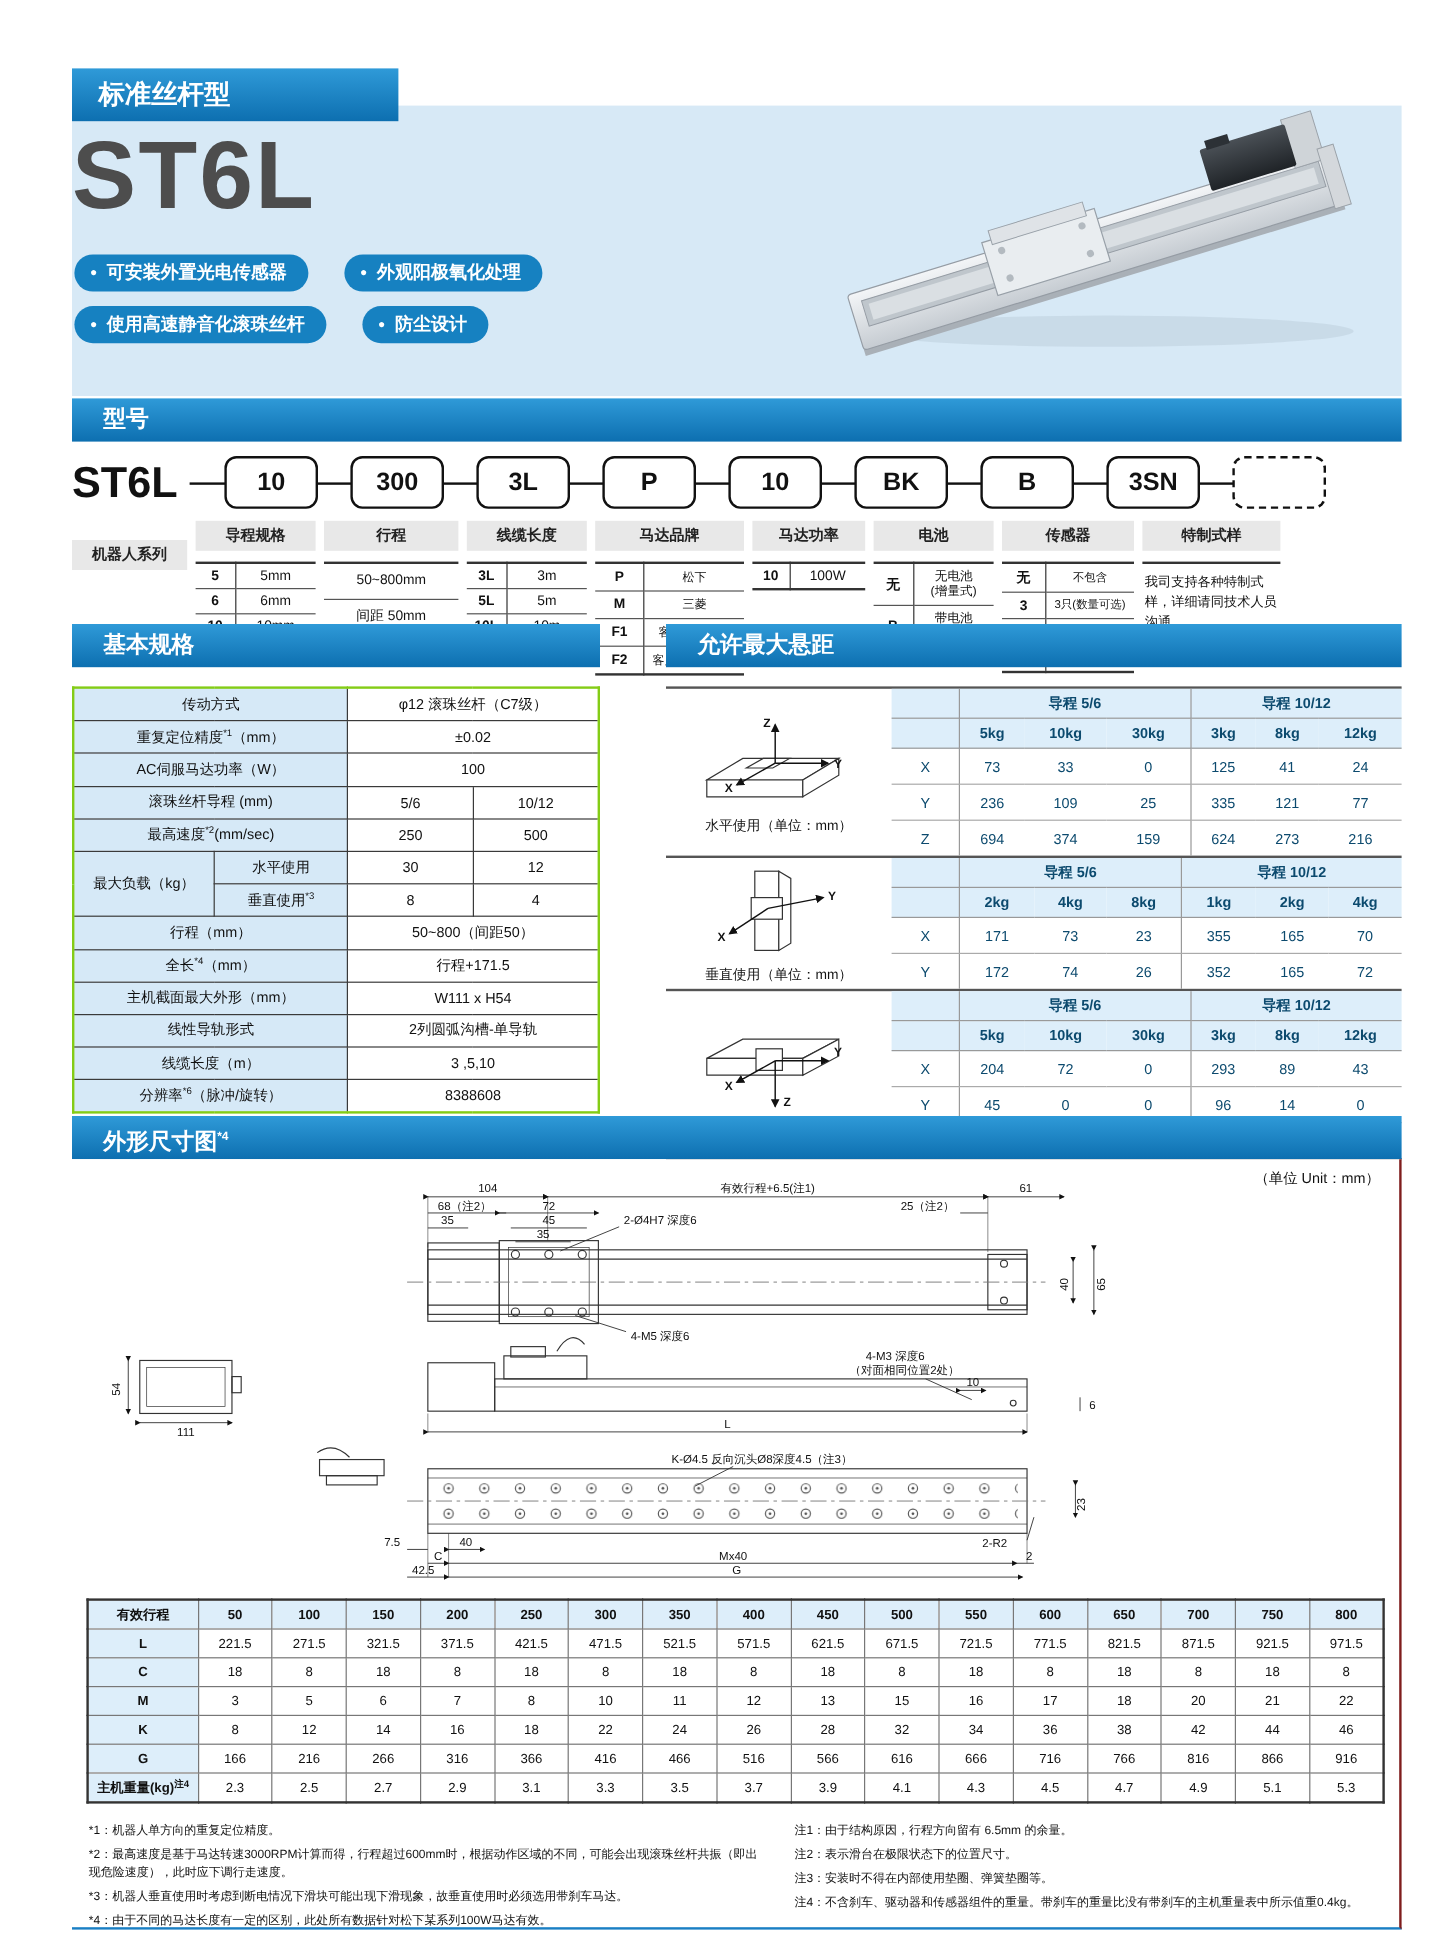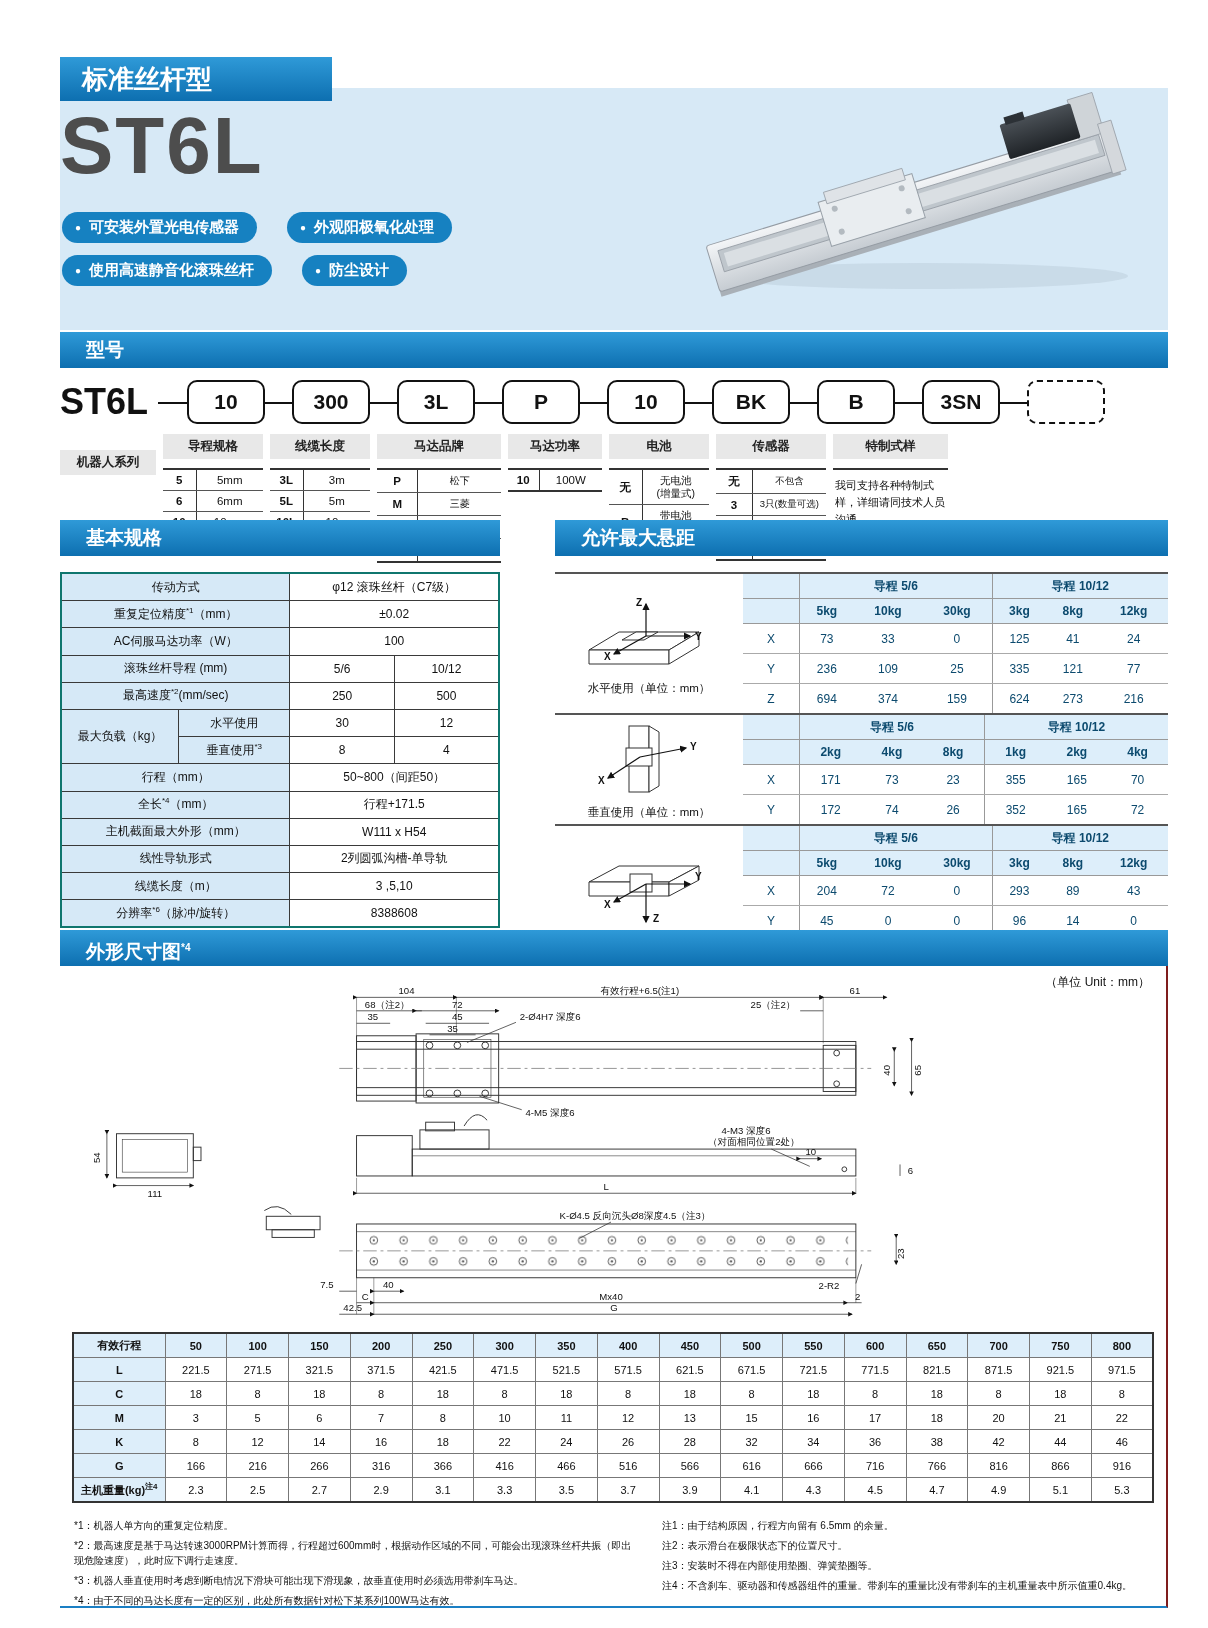--- a/index.html
+++ b/index.html
@@ -1,21 +1,21 @@
 <!DOCTYPE html>
 <html><head>
 <meta charset="utf-8">
 <style>
   html,body{margin:0;padding:0;background:#fff;}
   .page{position:relative;width:1208px;height:1628px;background:#ffffff;overflow:hidden;
         font-family:"Liberation Sans","DejaVu Sans",sans-serif;color:#111;}
   
   .hero-bg{position:absolute;left:60px;right:40px;top:88px;height:242px;background:#d7e9f6;}
   .cat-box{position:absolute;left:60px;top:57px;width:272px;height:44px;
-           background:linear-gradient(180deg,#2f9ad8,#0d6fb0);color:#fff;font-size:26px;font-weight:bold;
+           background:linear-gradient(180deg,#2f9ad8,#0d6fb0);color:#fff;font-size:22px;font-weight:bold;
            line-height:44px;padding-left:22px;box-sizing:border-box;}
   .big-model{position:absolute;left:60px;top:100px;font-size:80px;font-weight:bold;color:#4d4d4d;letter-spacing:2px;}
   .pills{position:absolute;left:62px;top:212px;width:580px;}
   .pill-row{margin-bottom:12px;display:flex;gap:30px;}
   .pill{display:inline-flex;align-items:center;background:#1681c1;color:#fff;border-radius:16px;
         padding:6px 18px 6px 13px;font-size:15px;font-weight:bold;white-space:nowrap;}
   .pill .dot{font-size:10px;margin-right:8px;}
   .product{position:absolute;left:668px;top:68px;}
   
   .bar{background:linear-gradient(180deg,#2f9ad8,#0d6fb0);color:#fff;font-weight:bold;font-size:19px;
@@ -45,21 +45,21 @@
   .opt.xsmall td:last-child{font-size:9.5px;}
   .batt div{line-height:1.25;font-size:10.5px;}
   .stroke-box{margin-top:9px;border-top:2px solid #333;}
   .stroke-box .note-line{border-bottom:1px solid #555;text-align:center;font-size:11.5px;padding:6px 0;margin:0;}
   .special{margin-top:9px;border-top:2px solid #333;border-bottom:1.5px solid #333;
            padding:7px 2px 9px;font-size:11px;line-height:1.55;color:#111;}
   
   .row2{position:absolute;top:520px;left:60px;right:40px;}
   .left-col{position:absolute;left:0;top:0;width:440px;}
   .right-col{position:absolute;left:495px;right:0;top:0;width:613px;}
-  .spec{border-collapse:collapse;width:440px;border:2px solid #0f766e;margin-top:16px;}
+  .spec{border-collapse:collapse;width:440px;border:2px solid #84cc16;margin-top:16px;}
   .spec td{border:1px solid #3a3a3a;height:26.2px;text-align:center;font-size:12px;color:#111;padding:0 2px;}
   .spec td.lbl{background:#d6e9f7;}
   sup{font-size:8px;}
   .oh-wrap{margin-top:16px;border-top:2px solid #555;}
   .oh-group{display:flex;border-bottom:2px solid #555;}
   .oh-diagram{width:188px;display:flex;flex-direction:column;align-items:center;justify-content:center;padding:2px 0;}
   .oh-caption{font-size:11.5px;color:#111;margin-top:1px;}
   .oh-table{flex:1;}
   .oh-table table{width:100%;border-collapse:collapse;text-align:center;font-size:12px;color:#0c4a6e;}
   .oh-table thead th,.oh-table thead td{background:#ddeefa;font-weight:600;height:22px;
@@ -198,20 +198,27 @@
                 <td>10</td>
                 <td>10mm</td>
               </tr>
               <tr>
                 <td>12</td>
                 <td>12mm</td>
               </tr>
             </tbody>
           </table>
       </div>
+      <div class="col w3">
+        <div class="lab">行程</div>
+        <div class="stroke-box">
+            <div class="note-line">50~800mm</div>
+            <div class="note-line">间距 50mm</div>
+          </div>
+      </div>
       <div class="col w4">
         <div class="lab">线缆长度</div>
         <table class="opt">
             <tbody>
               <tr>
                 <td>3L</td>
                 <td>3m</td>
               </tr>
               <tr>
                 <td>5L</td>

